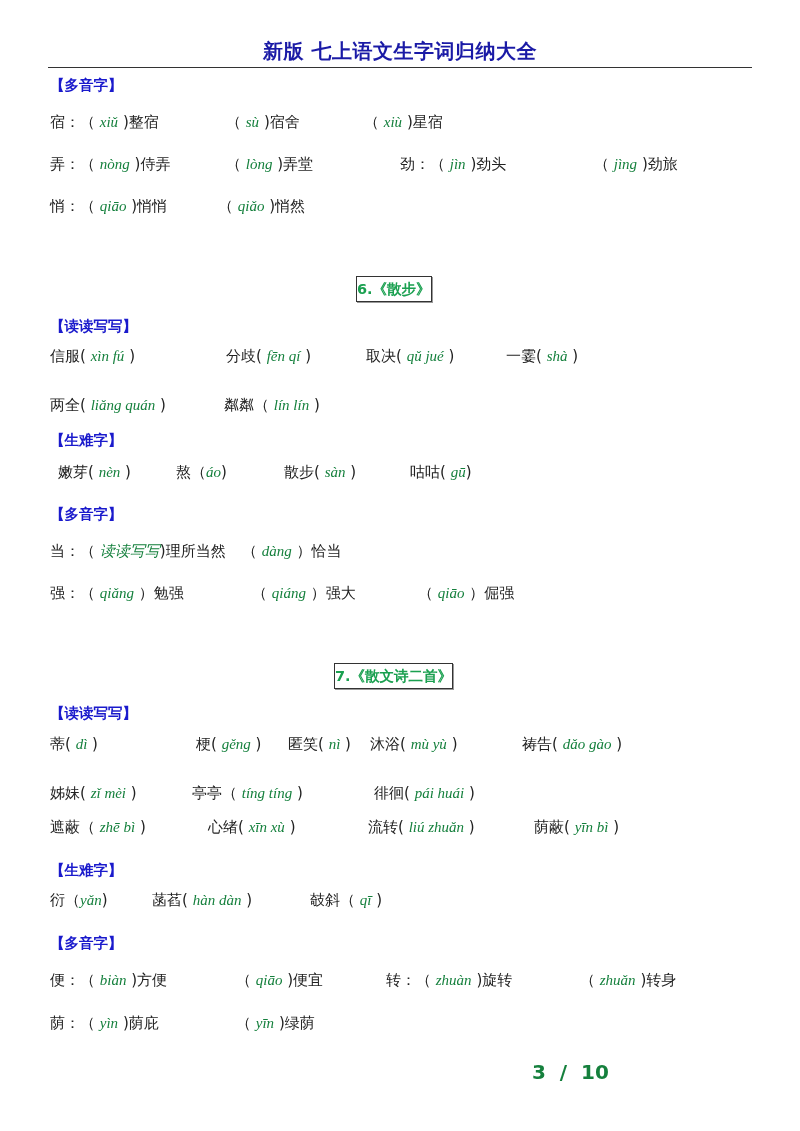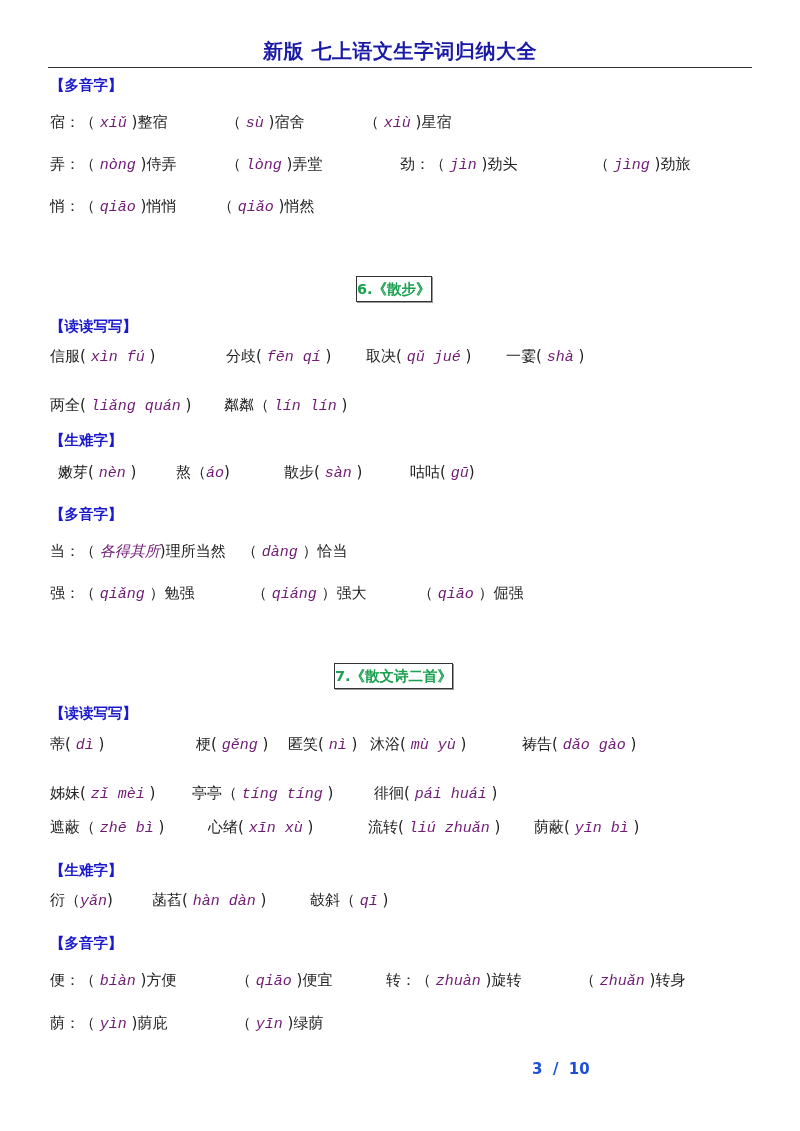--- a/index.html
+++ b/index.html
@@ -44,46 +44,46 @@
     .row {
       font-size: 15px;
       line-height: 22px;
       height: 22px;
     }
     .item {
       position: absolute;
       white-space: nowrap;
     }
     .py {
-      color: #701a75;
+      color: #15803d;
       font-style: italic;
-      font-family: Liberation Mono, monospace;
+      font-family: Liberation Serif, serif;
       font-size: 15px;
     }
     .hz {
       color: #222222;
     }
     .lesson-box {
       position: absolute;
       border: 1.5px solid #333333;
       color: #1aa050;
       font-weight: bold;
       font-size: 14.5px;
       line-height: 24px;
       padding: 0 0;
       white-space: nowrap;
       box-shadow: 1px 1px 0 #999;
     }
     .page-num {
       position: absolute;
       left: 532px;
       top: 1060px;
-      font-size: 15px;
+      font-size: 20px;
       font-weight: bold;
-      color: #1d4ed8;
+      color: #15803d;
       white-space: pre;
     }
   </style>
 </head>
 <body>
 
 <div class="page-header">
   <span class="page-title">新版  七上语文生字词归纳大全</span>
 </div>
 
@@ -128,21 +128,21 @@
 <div class="abs row" style="left:58px;top:461px;width:700px;">
   <span class="item" style="left:0px;"><span class="hz">嫩芽( </span><span class="py">nèn</span><span class="hz"> )</span></span>
   <span class="item" style="left:118px;"><span class="hz">熬（</span><span class="py">áo</span><span class="hz">)</span></span>
   <span class="item" style="left:226px;"><span class="hz">散步( </span><span class="py">sàn</span><span class="hz"> )</span></span>
   <span class="item" style="left:352px;"><span class="hz">咕咕( </span><span class="py">gū</span><span class="hz">)</span></span>
 </div>
 
 <div class="abs heading" style="left:50px;top:504px;">【多音字】</div>
 
 <div class="abs row" style="left:50px;top:540px;width:720px;">
-  <span class="item" style="left:0px;"><span class="hz">当：（ </span><span class="py">各得其所</span><span class="hz">)理所当然</span></span>
+  <span class="item" style="left:0px;"><span class="hz">当：（ </span><span class="py">读读写写</span><span class="hz">)理所当然</span></span>
   <span class="item" style="left:192px;"><span class="hz">（ </span><span class="py">dàng</span><span class="hz"> ）恰当</span></span>
 </div>
 
 <div class="abs row" style="left:50px;top:582px;width:720px;">
   <span class="item" style="left:0px;"><span class="hz">强：（ </span><span class="py">qiǎng</span><span class="hz"> ）勉强</span></span>
   <span class="item" style="left:202px;"><span class="hz">（  </span><span class="py">qiáng</span><span class="hz"> ）强大</span></span>
   <span class="item" style="left:368px;"><span class="hz">（  </span><span class="py">qiāo</span><span class="hz"> ）倔强</span></span>
 </div>
 
 <div class="lesson-box" style="left:334px;top:663px;">7.《散文诗二首》</div>

